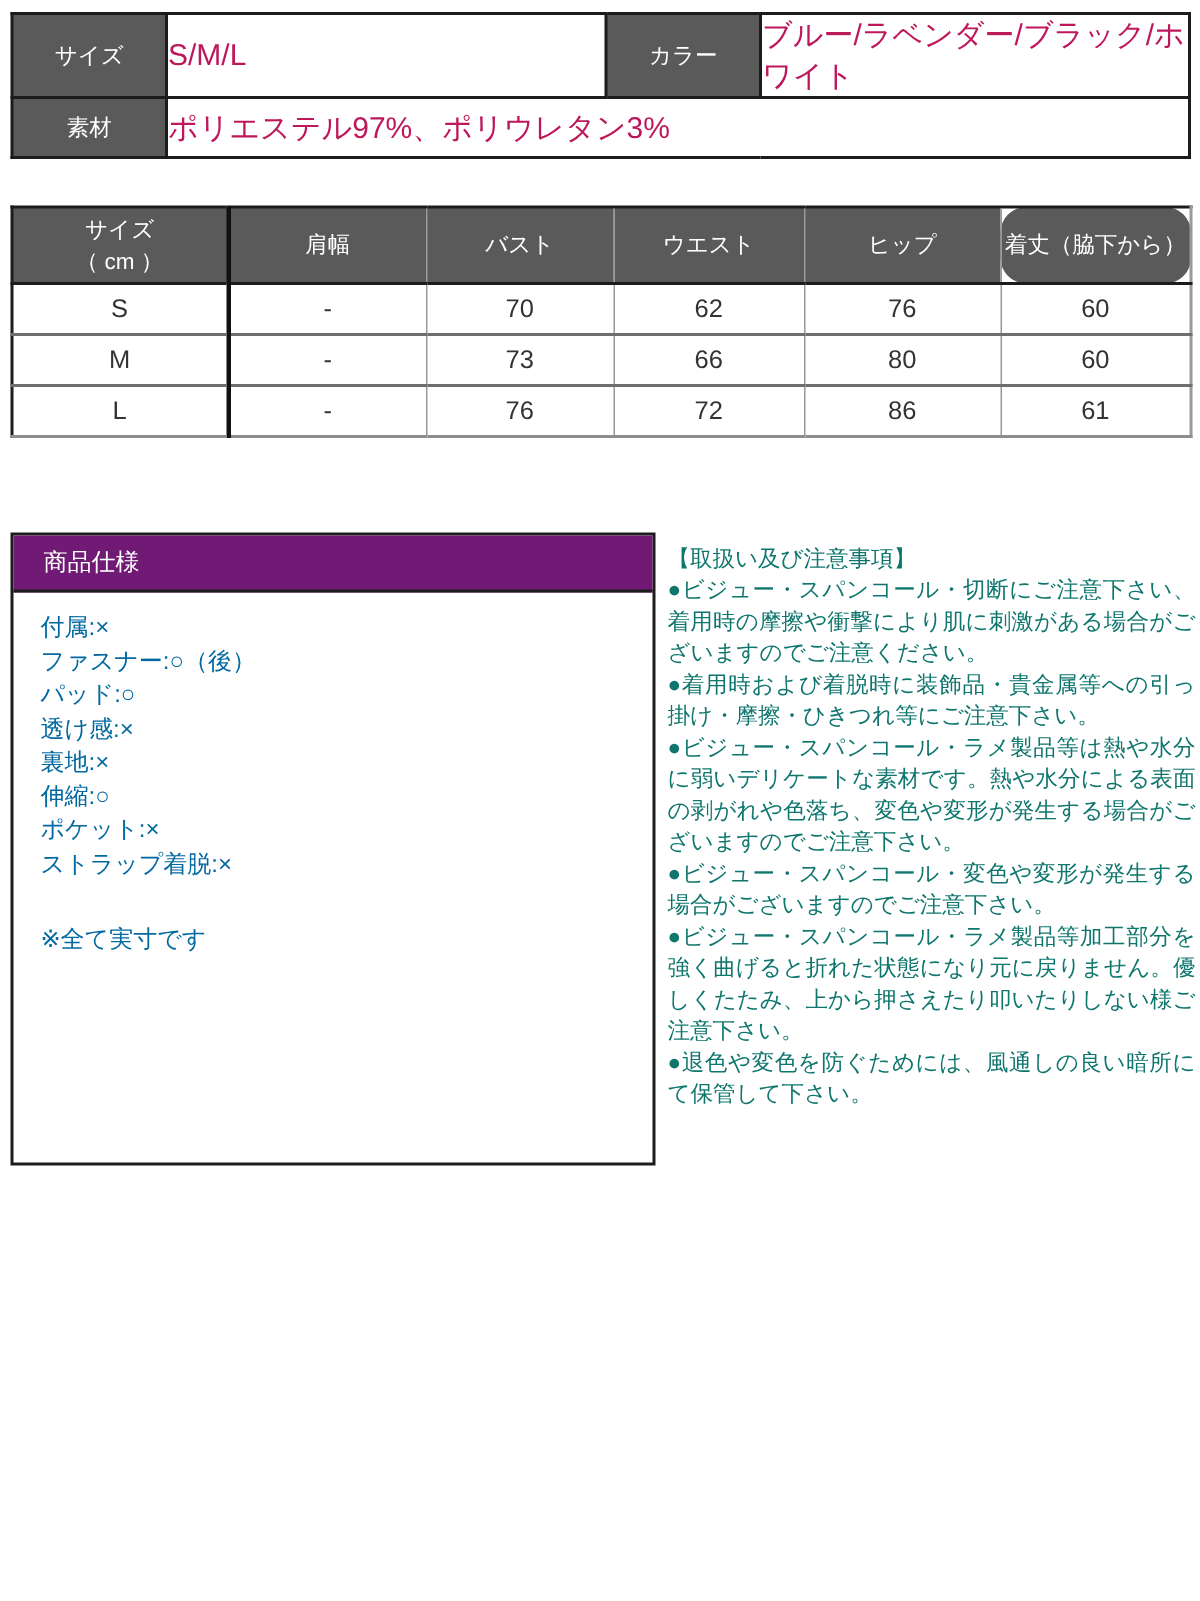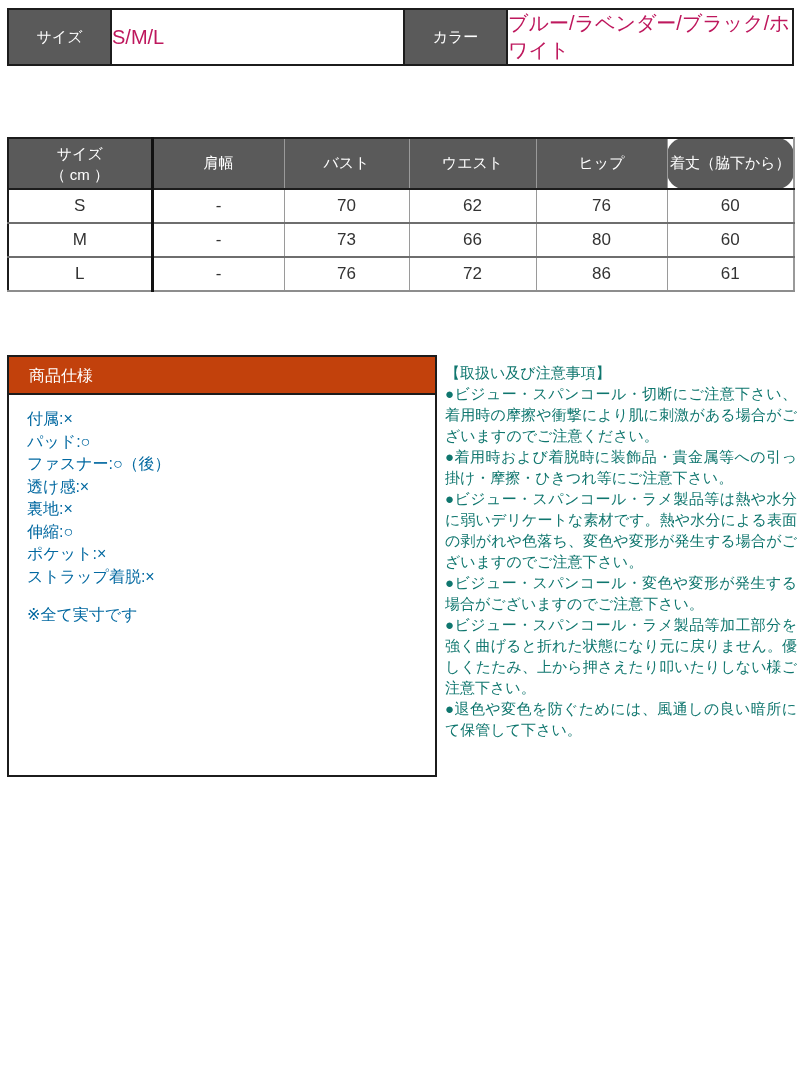--- a/index.html
+++ b/index.html
@@ -51,25 +51,25 @@
   table.size-table thead tr { height:51px; }
   table.size-table tbody tr:last-child td { border-bottom:2px solid #8d8d8d; }
   .hdr-two-line { line-height:21px; }
 
   
   .spec-box {
     position:absolute; left:7px; top:355px; width:430px; height:422px;
     border:2px solid #1c1c1c; background:#ffffff;
   }
   .spec-box-title {
-    height:38px; line-height:38px; background:#c2410c; color:#ffffff;
+    height:38px; line-height:38px; background:#701a75; color:#ffffff;
     font-size:16px; padding-left:20px; border-bottom:2px solid #1c1c1c;
   }
   .spec-box-body { padding:13px 12px 0 18px; font-size:16px; line-height:22.5px; color:#0369a1; }
-  .spec-note { margin-top:16px; }
+  .spec-note { margin-top:28px; }
 
   
   .care-notes {
     position:absolute; left:445px; top:362px; width:352px;
     font-size:15px; line-height:21px; color:#0f766e;
   }
   .care-notes p { margin:0; text-align:justify; }
 </style>
 </head>
 <body>
@@ -82,20 +82,24 @@
         <col style="width:293px">
         <col style="width:103px">
         <col style="width:286px">
     </colgroup>
     <tbody>
         <tr class="attr-row-1">
       <th>サイズ</th>
       <td>S/M/L</td>
       <th>カラー</th>
       <td>ブルー/ラベンダー/ブラック/ホワイト</td>
+    </tr>
+    <tr class="attr-row-2">
+      <th>素材</th>
+      <td colspan="3">ポリエステル97%、ポリウレタン3%</td>
     </tr>
   </tbody>
     </table>
 
   <table class="size-table">
     <colgroup>
       <col style="width:144px">
         <col style="width:132px">
         <col style="width:125px">
         <col style="width:127px">
@@ -142,22 +146,22 @@
         <td>86</td>
         <td class="col-last">61</td>
       </tr>
     </tbody>
   </table>
 
   <div class="spec-box">
     <div class="spec-box-title">商品仕様</div>
     <div class="spec-box-body">
       <div>付属:×</div>
+      <div>ファスナー:○（後）</div>
       <div>パッド:○</div>
-      <div>ファスナー:○（後）</div>
       <div>透け感:×</div>
       <div>裏地:×</div>
       <div>伸縮:○</div>
       <div>ポケット:×</div>
       <div>ストラップ着脱:×</div>
       <div class="spec-note">※全て実寸です</div>
     </div>
   </div>
 
   <div class="care-notes">

